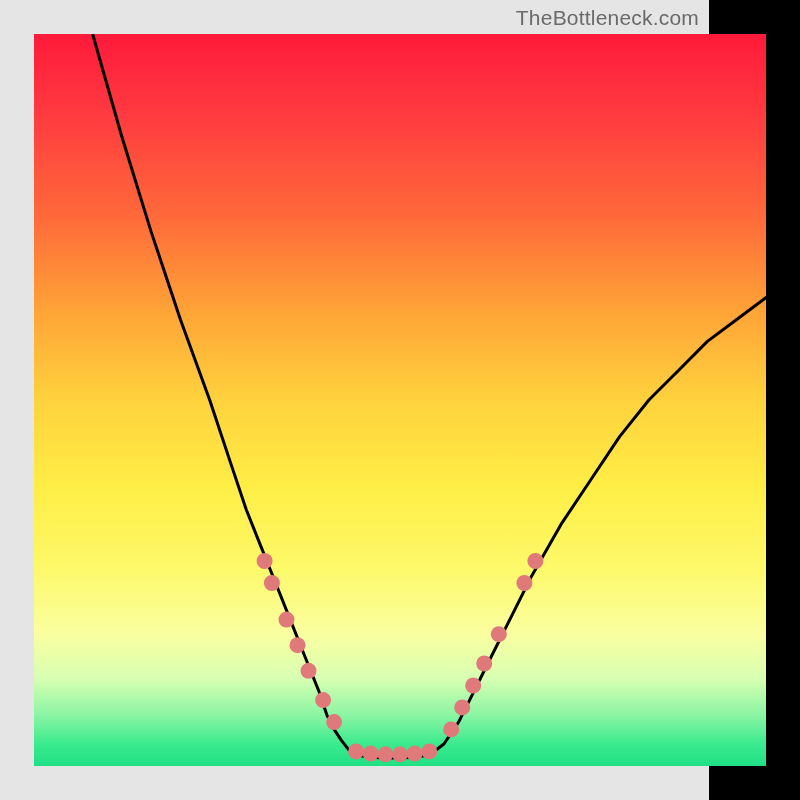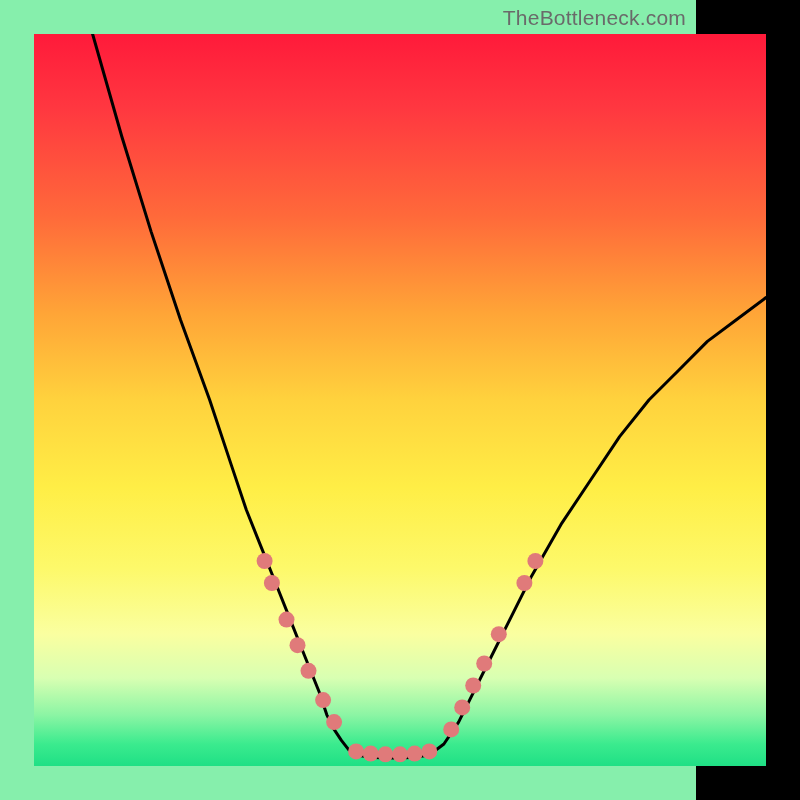--- a/index.html
+++ b/index.html
@@ -9,21 +9,22 @@
     height: 800px;
     background: #000;
     overflow: hidden;
   }
   .frame {
     position: absolute;
     left: 0;
     top: 0;
     width: 696px;
     height: 800px;
-    background: #86efac;
+    background: #e5e5e5;
+    padding-left: 13px;
   }
   .plot {
     position: absolute;
     left: 34px;
     top: 34px;
     width: 732px;
     height: 732px;
     background: linear-gradient(to bottom,
       #ff1a3a 0%,
       #ff3740 10%,

